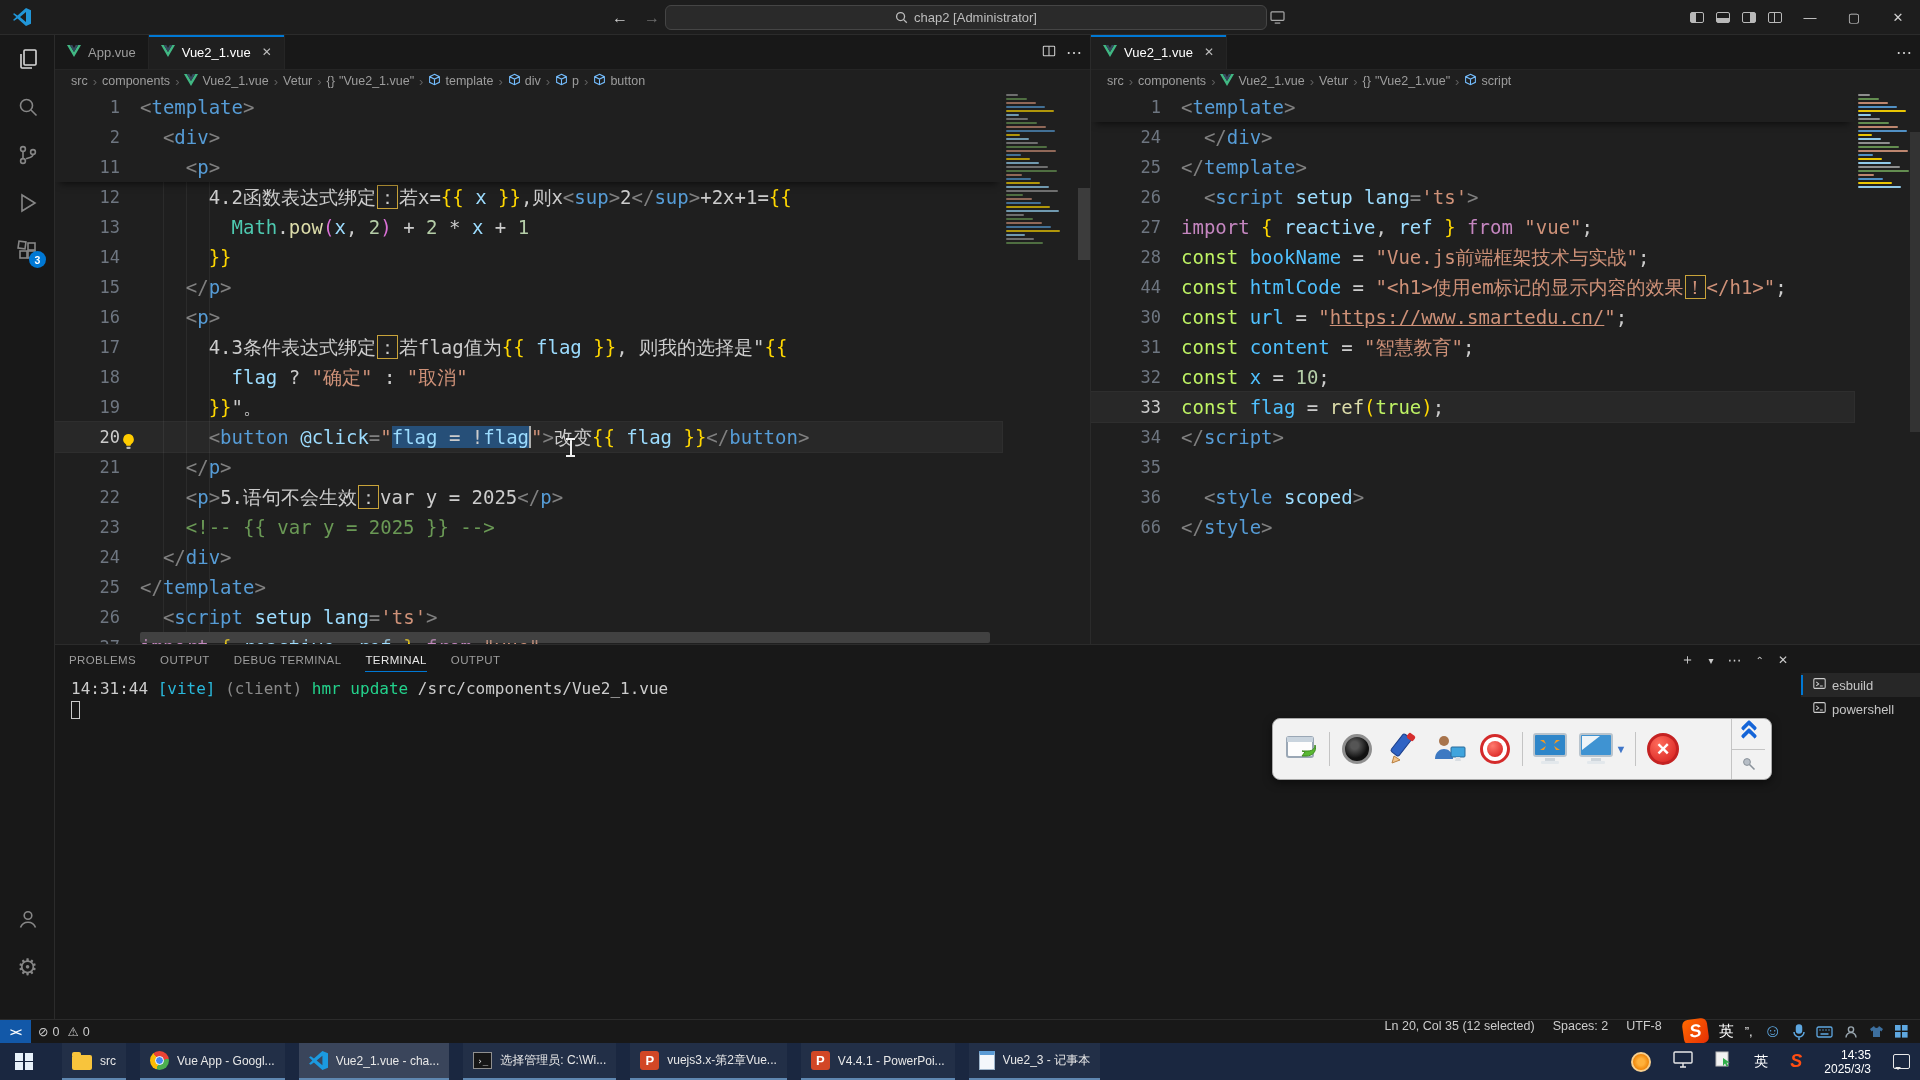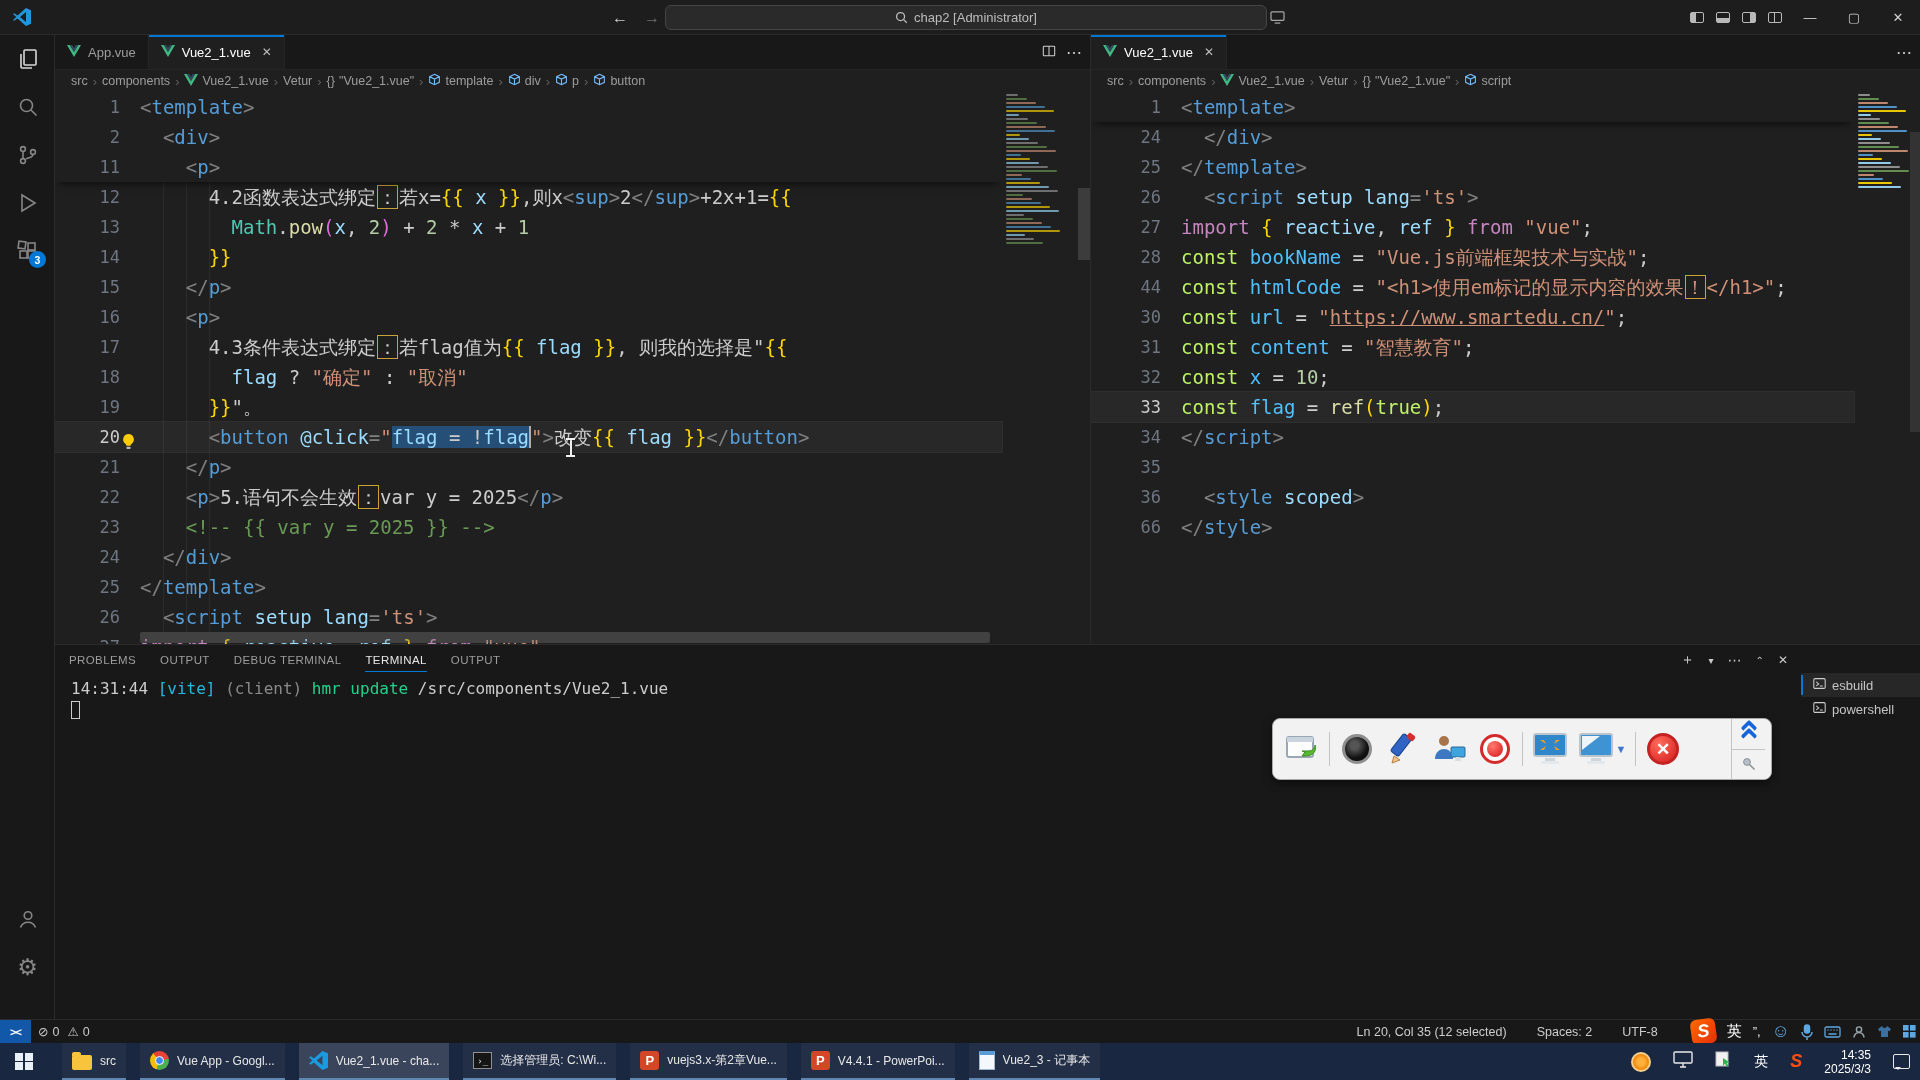--- a/index.html
+++ b/index.html
@@ -141,21 +141,21 @@
                    box-shadow:0 0 1px #000; }
   #ibeam::after { content:""; position:absolute; left:1px; right:1px; top:0; height:2px; background:#efefef;
                   box-shadow:0 17px 0 #efefef, 0 0 1px #000; }
 
   
   #statusbar { position:absolute; left:0; top:1019px; width:1920px; height:24px; background:#181818;
                border-top:1px solid #2b2b2b; display:flex; align-items:center; color:#cccccc; font-size:12.5px; }
   #remote-ind { width:31px; height:23px; background:#1258a8; color:#fff; display:flex; align-items:center;
                 justify-content:center; font-size:11px; font-weight:bold; letter-spacing:-1px; }
   .sb-item { padding:0 7px; display:flex; align-items:center; gap:4px; }
-  .sb-right { margin-left:auto; display:flex; align-items:center; gap:16px; padding-right:4px; }
+  .sb-right { margin-left:auto; display:flex; align-items:flex-start; gap:4px; padding-right:12px; }
   .ime-bar { display:flex; align-items:center; gap:11px; margin-left:10px; }
   .sogou-s { width:25px; height:25px; border-radius:6px; background:linear-gradient(135deg,#ff6a00,#e62e04);
              color:#fff; font-weight:bold; font-size:18px; font-style:italic; display:flex; align-items:center;
              justify-content:center; transform:rotate(-8deg); }
   .ime-ic { color:#5ea7e0; font-size:15px; display:flex; align-items:center; }
 
   
   #taskbar { position:absolute; left:0; top:1043px; width:1920px; height:37px; background:#1a2740;
              display:flex; align-items:stretch; }
   #start-btn { width:48px; display:flex; align-items:center; justify-content:center; }

